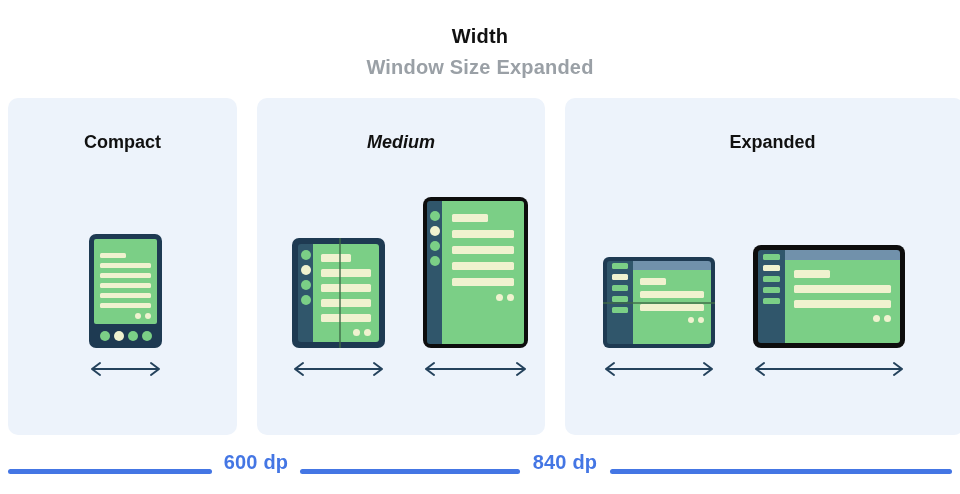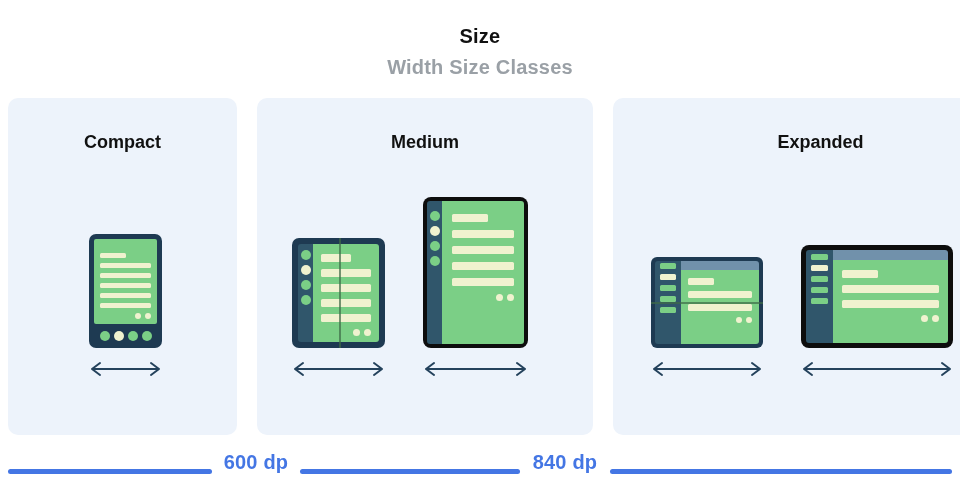--- a/index.html
+++ b/index.html
@@ -10,21 +10,21 @@
 
   
   .header { position:absolute; top:25px; left:0; width:100%; text-align:center; }
   .heading { font-size:20px; font-weight:bold; color:var(--text-black); letter-spacing:.2px; }
   .subheading { font-size:20px; font-weight:bold; color:var(--subtitle-gray); margin-top:8px; letter-spacing:.2px; }
 
   
   .panels { position:absolute; top:98px; left:8px; height:337px; display:flex; gap:20px; }
   .panel { background:var(--panel-bg); border-radius:10px; position:relative; }
   .panel.compact  { width:229px; }
-  .panel.medium   { width:336px; }
+  .panel.medium   { width:288px;font-style:italic; }
   .panel.expanded { width:383px;padding-left:16px; }
   .panel-title { text-align:center; margin:0; padding-top:34px; font-size:18px; font-weight:bold; color:var(--text-black); }
 
   .device-block { position:absolute; bottom:58px; display:flex; flex-direction:column; align-items:center; }
   .blk-phone    { left:81px;  }
   .blk-foldable { left:35px;  }
   .blk-tablet   { left:166px; }
   .blk-laptop   { left:38px;  }
   .blk-desktop  { left:188px; }
   .arrow-svg { display:block; margin-top:13px; }
@@ -101,22 +101,22 @@
   .seg { height:5px; border-radius:2.5px; background:var(--accent-blue); flex:none; }
   .seg1 { width:204px; } .seg2 { width:220px; } .seg3 { width:342px; }
   .bp { flex:none; text-align:center; font-weight:bold; font-size:20px;
         color:var(--accent-blue); letter-spacing:.2px; }
   .bp1 { width:88px; } .bp2 { width:90px; }
 </style>
 </head>
 <body>
 
 <div class="header">
-  <div class="heading">Size</div>
-  <div class="subheading">Width Size Classes</div>
+  <div class="heading">Width</div>
+  <div class="subheading">Window Size Expanded</div>
 </div>
 
 <div class="panels">
 
   <section class="panel compact">
     <h2 class="panel-title">Compact</h2>
 
     <div class="device-block blk-phone">
       <div class="phone">
         <div class="phone-screen">

